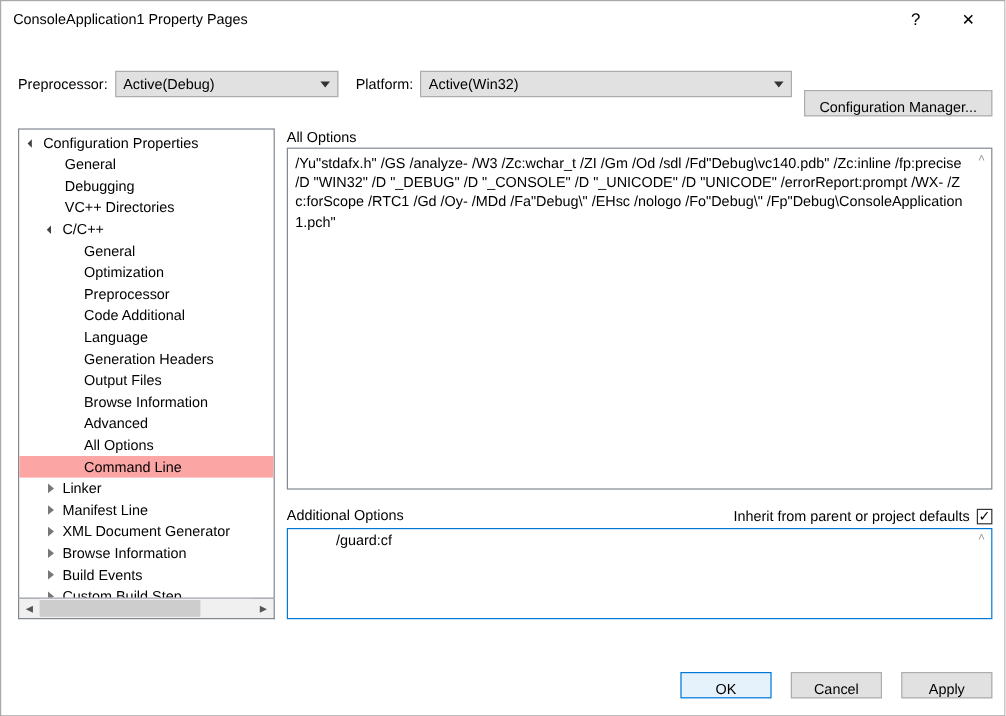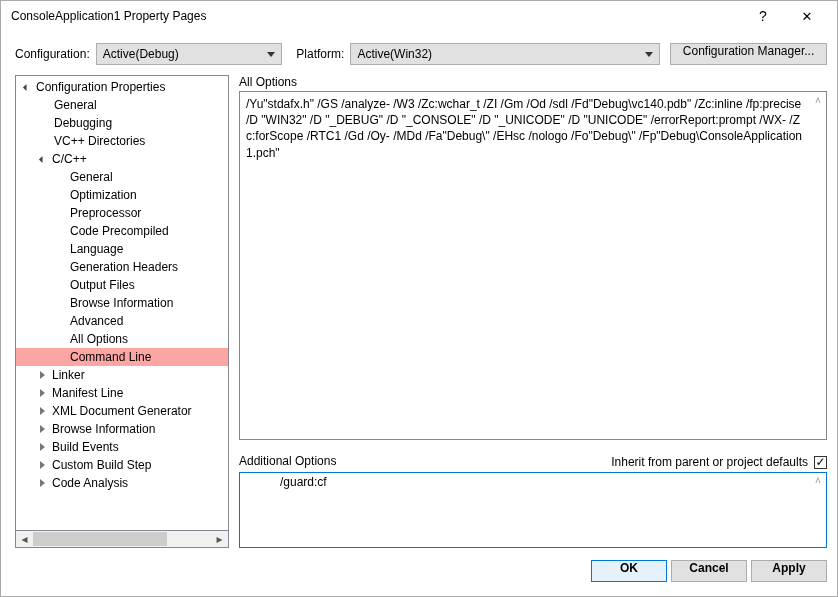--- a/index.html
+++ b/index.html
@@ -8,21 +8,21 @@
   .titlebar { height: 30px; display: flex; align-items: center; padding: 0 8px 0 10px; }
   .titlebar-title { flex: 1; }
   .titlebar-btn { width: 44px; height: 28px; display: flex; align-items: center; justify-content: center; font-size: 14px; }
   .close-btn { font-size: 13px; }
   .config-row { display: flex; align-items: center; gap: 6px; padding: 12px 10px 10px 14px; }
   .label { white-space: nowrap; }
   .combo { height: 22px; border: 1px solid #adadad; background: #e1e1e1; display: flex; align-items: center; padding: 0 4px 0 6px; position: relative; }
   .combo::after { content: ""; position: absolute; right: 6px; top: 50%; transform: translateY(-40%); border-left: 4px solid transparent; border-right: 4px solid transparent; border-top: 5px solid #333; }
   .combo.config-combo { width: 188px; }
   .combo.platform-combo { width: 312px; margin-right: 4px; }
-  .btn { height: 22px; border: 1px solid #adadad; background: #e1e1e1; padding: 0 8px; display: flex; align-items: flex-start; justify-content: center; }
+  .btn { height: 22px; border: 1px solid #adadad; background: #e1e1e1; padding: 0 8px; display: flex; align-items: flex-end; justify-content: center; margin-top: 32px; }
   .main { flex: 1; display: flex; gap: 10px; padding: 0 10px 0 14px; min-height: 0; }
   .tree-wrap { width: 214px; display: flex; flex-direction: column; }
   .tree { flex: 1; border: 1px solid #828790; overflow: hidden; padding-top: 2px; }
   .tree-row { height: 18px; display: flex; align-items: center; padding-left: 2px; white-space: nowrap; }
   .tree-row.selected { background: #fca5a5; }
   .tree-label { padding: 0 2px; }
   .expander { width: 12px; height: 12px; display: inline-flex; align-items: center; justify-content: center; margin-right: 2px; }
   .exp-open { width:0; height:0; border-left:5px solid #404040; border-top:5px solid transparent; transform: rotate(45deg); }
   .exp-closed { width:0; height:0; border-top:4px solid transparent; border-bottom:4px solid transparent; border-left:5px solid #777; }
   .tree-scroll { height: 17px; border: 1px solid #828790; border-top: none; background: #f0f0f0; display: flex; align-items: center; }
@@ -32,37 +32,37 @@
   .right { flex: 1; display: flex; flex-direction: column; min-width: 0; }
   .section-label { margin-bottom: 2px; }
   .all-options-box { flex: 1; border: 1px solid #828790; background: #fff; padding: 4px 6px; line-height: 1.35; overflow: hidden; position: relative; margin-bottom: 14px; }
   .all-options-text { word-break: break-all; white-space: normal; padding-right: 14px; }
   .vscroll-hint { position: absolute; right: 2px; top: 2px; width: 12px; color: #999; font-size: 10px; text-align: center; }
   .inherit-row { display: flex; align-items: center; justify-content: space-between; margin-bottom: 2px; }
   .inherit-right { display: flex; align-items: center; gap: 6px; margin-left: 45px; }
   .checkbox { width: 13px; height: 13px; border: 1px solid #333; display: inline-flex; align-items: center; justify-content: center; font-size: 10px; line-height: 1; }
   .additional-box { height: 76px; border: 1px solid #0078d7; background: #fff; padding: 2px 4px; position: relative; }
   .additional-box input { border: none; outline: none; width: calc(100% - 16px); font-family: inherit; font-size: 12px; padding: 0; background: transparent; margin-left: 36px; }
-  .footer { display: flex; justify-content: flex-end; gap: 4px; padding: 12px 10px 14px; font-weight: bold; }
+  .footer { display: flex; justify-content: flex-end; gap: 16px; padding: 12px 10px 14px; }
   .footer .btn { width: 76px; justify-content: center; }
   .btn.primary { border: 1px solid #0078d7; background: #e5f1fb; }
 </style>
 </head>
 <body>
 
 <div class="window">
 
   <div class="titlebar">
     <span class="titlebar-title">ConsoleApplication1 Property Pages</span>
     <div class="titlebar-btn">?</div>
     <div class="titlebar-btn close-btn">✕</div>
   </div>
 
   <div class="config-row">
-    <span class="label">Configuration:</span>
+    <span class="label">Preprocessor:</span>
     <div class="combo config-combo">
       <span>Active(Debug)</span>
     </div>
     <span class="label" style="margin-left:8px">Platform:</span>
     <div class="combo platform-combo">
       <span>Active(Win32)</span>
     </div>
     <div class="btn" style="width:158px">
       <span>Configuration Manager...</span>
     </div>
@@ -96,21 +96,21 @@
         <div class="tree-row" style="padding-left:52px">
             <span class="tree-label">General</span>
           </div>
         <div class="tree-row" style="padding-left:52px">
             <span class="tree-label">Optimization</span>
           </div>
         <div class="tree-row" style="padding-left:52px">
             <span class="tree-label">Preprocessor</span>
           </div>
         <div class="tree-row" style="padding-left:52px">
-            <span class="tree-label">Code Precompiled</span>
+            <span class="tree-label">Code Additional</span>
           </div>
         <div class="tree-row" style="padding-left:52px">
             <span class="tree-label">Language</span>
           </div>
         <div class="tree-row" style="padding-left:52px">
             <span class="tree-label">Generation Headers</span>
           </div>
         <div class="tree-row" style="padding-left:52px">
             <span class="tree-label">Output Files</span>
           </div>

